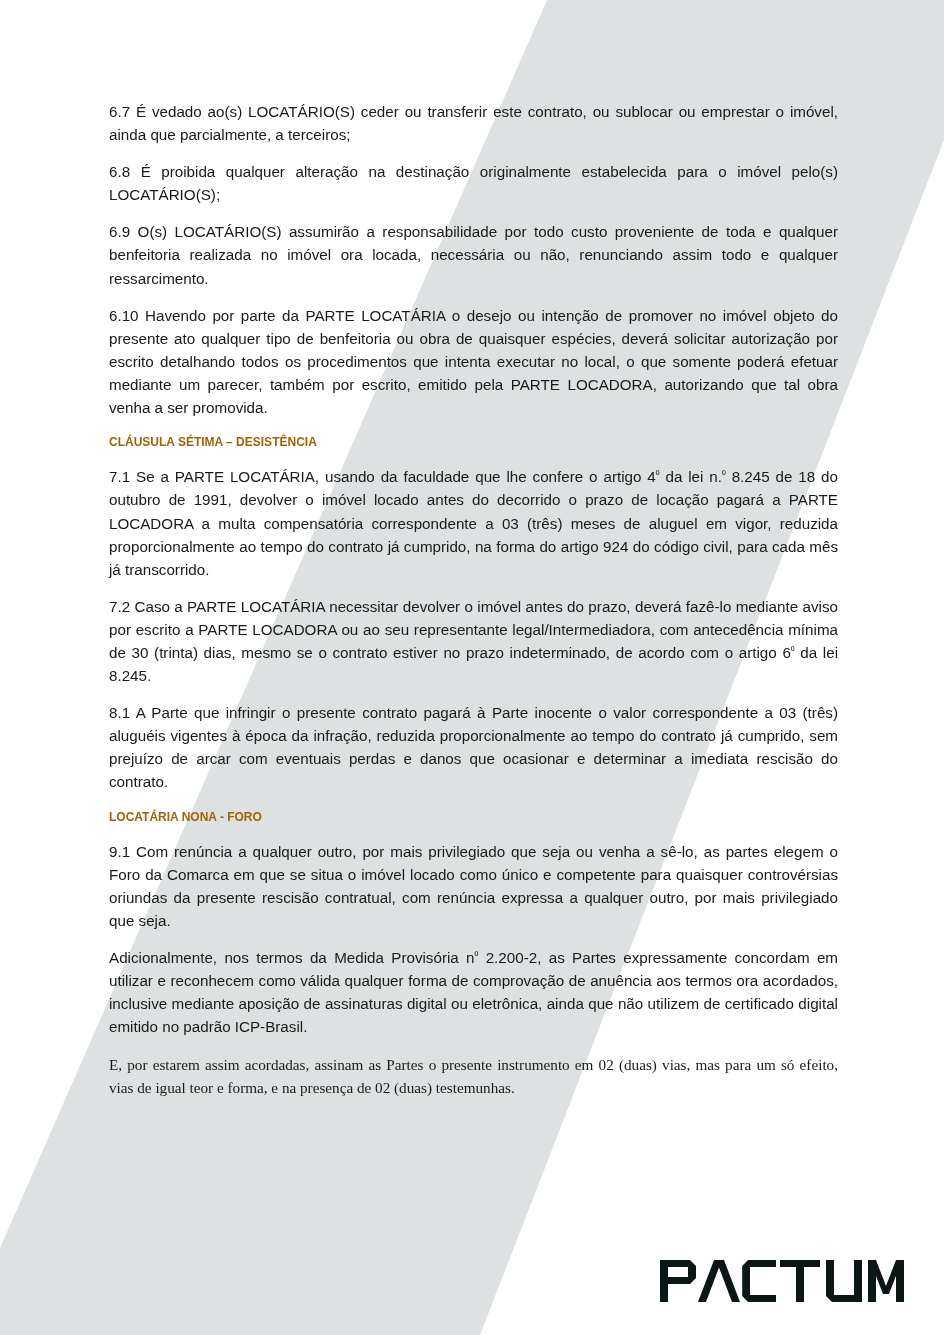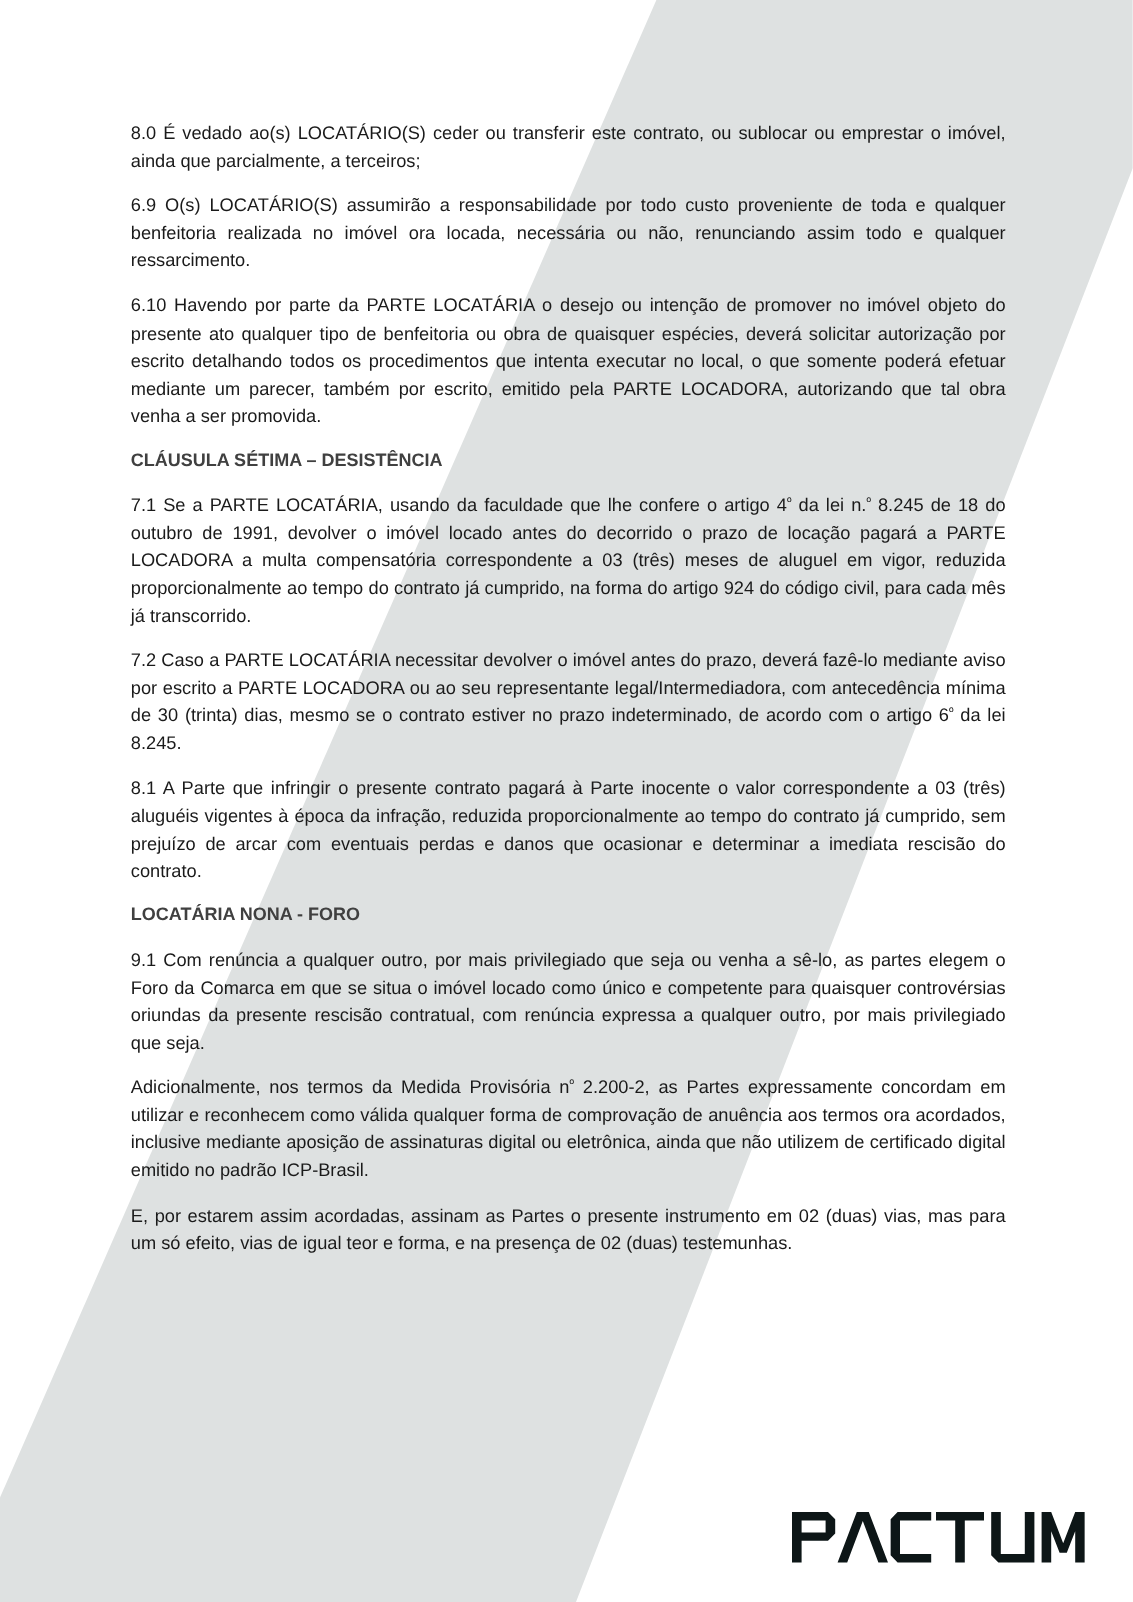--- a/index.html
+++ b/index.html
@@ -48,26 +48,27 @@
     margin: 0 0 14px 0;
     font-size: 15.2px;
     line-height: 1.52;
     color: #1a1a1a;
     text-align: justify;
     text-justify: inter-word;
     hyphens: none;
   }
   p.para:last-child {
     margin-bottom: 0;
+    font-family: Liberation Serif, serif;
   }
   h2.clause-heading {
     margin: 0 0 14px 0;
-    font-size: 15px;
+    font-size: 12px;
     line-height: 1.52;
-    color: #404040;
+    color: #a16207;
     font-weight: bold;
     text-align: left;
   }
   .gap-before-heading {
     margin-top: 42px;
   }
   .gap-before-extra {
     margin-top: 40px;
   }
   b, strong {
@@ -98,22 +99,23 @@
 
 <div id="page">
 
   <svg id="bg-band" viewBox="0 0 944 1335" preserveAspectRatio="none" aria-hidden="true">
     <polygon points="547,0 944,0 944,140 480,1335 0,1335 0,1248" fill="#dee1e1"></polygon>
   </svg>
 
   <div id="content">
     <div class="doc-body">
 
-      <p class="para"><span>8.0 É vedado ao(s) </span><b>LOCATÁRIO(S)</b><span> ceder ou transferir este contrato, ou sublocar ou emprestar o imóvel, ainda que parcialmente, a terceiros;</span></p>
+      <p class="para"><span>6.7 É vedado ao(s) </span><b>LOCATÁRIO(S)</b><span> ceder ou transferir este contrato, ou sublocar ou emprestar o imóvel, ainda que parcialmente, a terceiros;</span></p>
 
+      <p class="para"><span>6.8 É proibida qualquer alteração na destinação originalmente estabelecida para o imóvel pelo(s) </span><b>LOCATÁRIO(S)</b><span>;</span></p>
 
       <p class="para"><span>6.9 O(s) </span><b>LOCATÁRIO(S)</b><span> assumirão a responsabilidade por todo custo proveniente de toda e qualquer benfeitoria realizada no imóvel ora locada, necessária ou não, renunciando assim todo e qualquer ressarcimento.</span></p>
 
       <p class="para">6.10 Havendo por parte da PARTE LOCATÁRIA o desejo ou intenção de promover no imóvel objeto do presente ato qualquer tipo de benfeitoria ou obra de quaisquer espécies, deverá solicitar autorização por escrito detalhando todos os procedimentos que intenta executar no local, o que somente poderá efetuar mediante um parecer, também por escrito, emitido pela PARTE LOCADORA, autorizando que tal obra venha a ser promovida.</p>
 
       <h2 class="clause-heading gap-before-heading">CLÁUSULA SÉTIMA – DESISTÊNCIA</h2>
 
       <p class="para"><span>7.1 Se a PARTE LOCATÁRIA, usando da faculdade que lhe confere o artigo 4</span><sup class="ord">º</sup><span> da lei n.</span><sup class="ord">º</sup><span> 8.245 de 18 do outubro de 1991, devolver o imóvel locado antes do decorrido o prazo de locação pagará a PARTE LOCADORA a multa compensatória correspondente a 03 (três) meses de aluguel em vigor, reduzida proporcionalmente ao tempo do contrato já cumprido, na forma do artigo 924 do código civil, para cada mês já transcorrido.</span></p>
 
       <p class="para"><span>7.2 Caso a PARTE LOCATÁRIA necessitar devolver o imóvel antes do prazo, deverá fazê-lo mediante aviso por escrito a PARTE LOCADORA ou ao seu representante legal/Intermediadora, com antecedência mínima de 30 (trinta) dias, mesmo se o contrato estiver no prazo indeterminado, de acordo com o artigo 6</span><sup class="ord">º</sup><span> da lei 8.245.</span></p>

